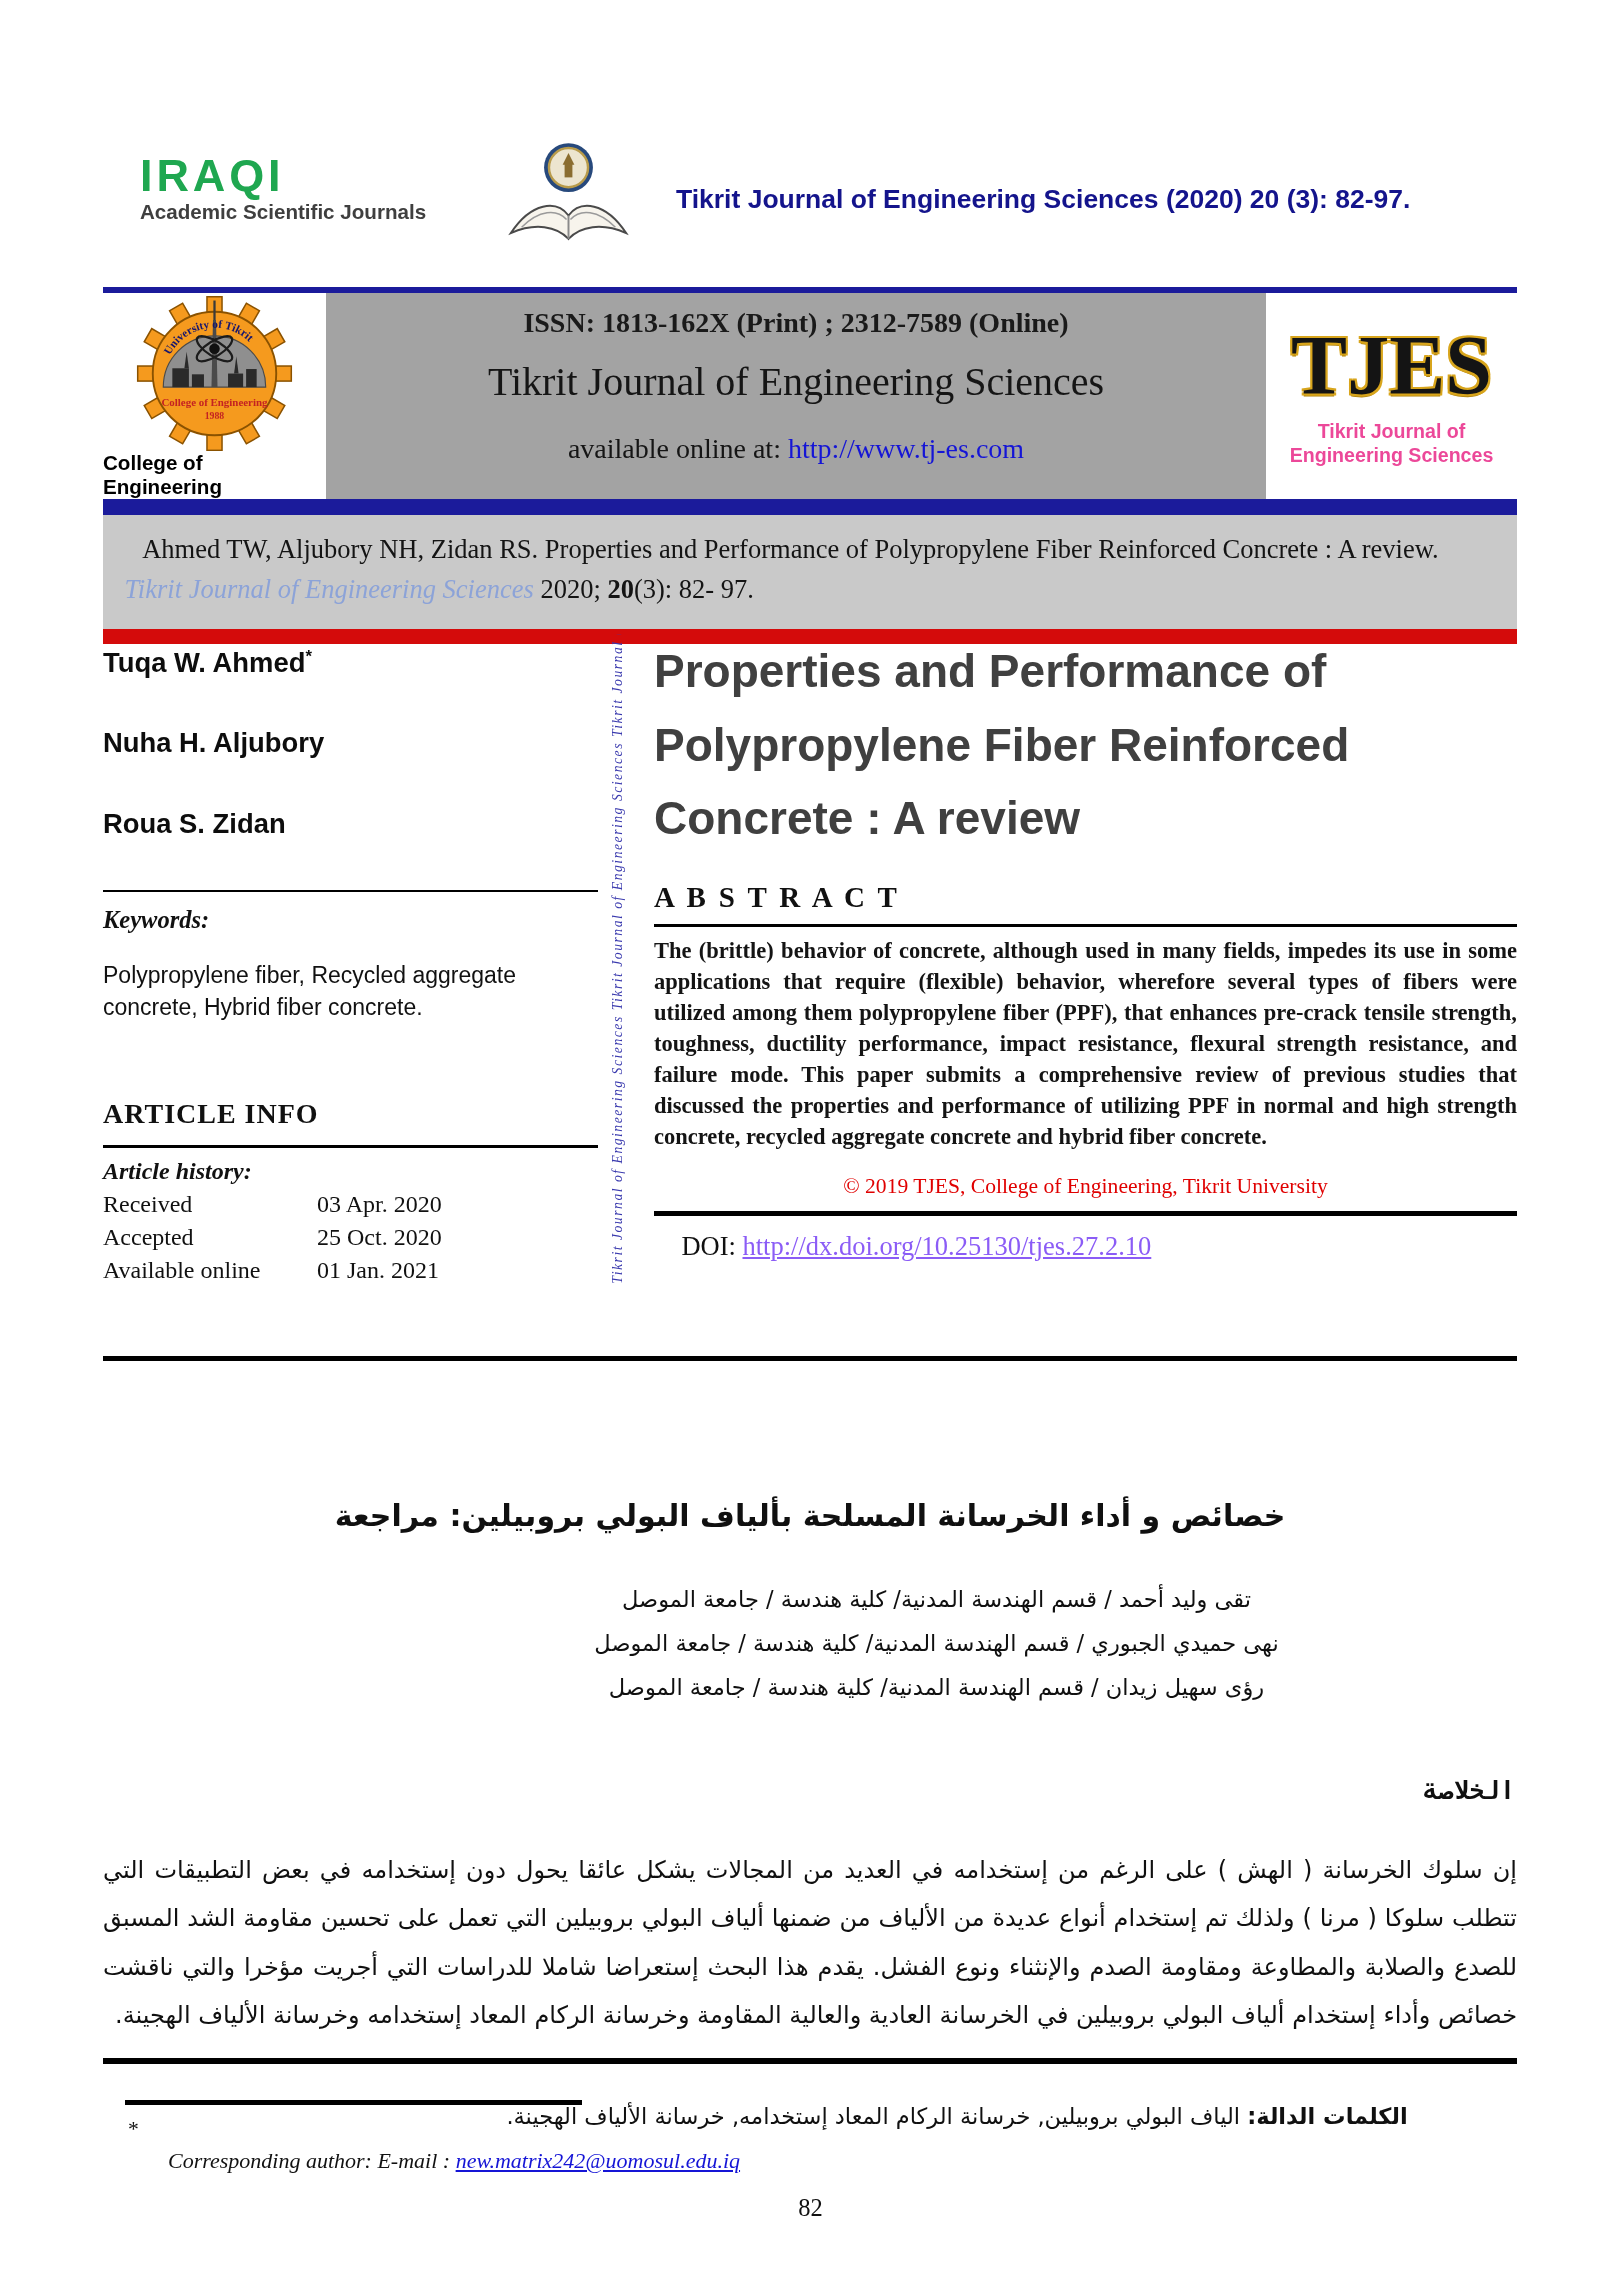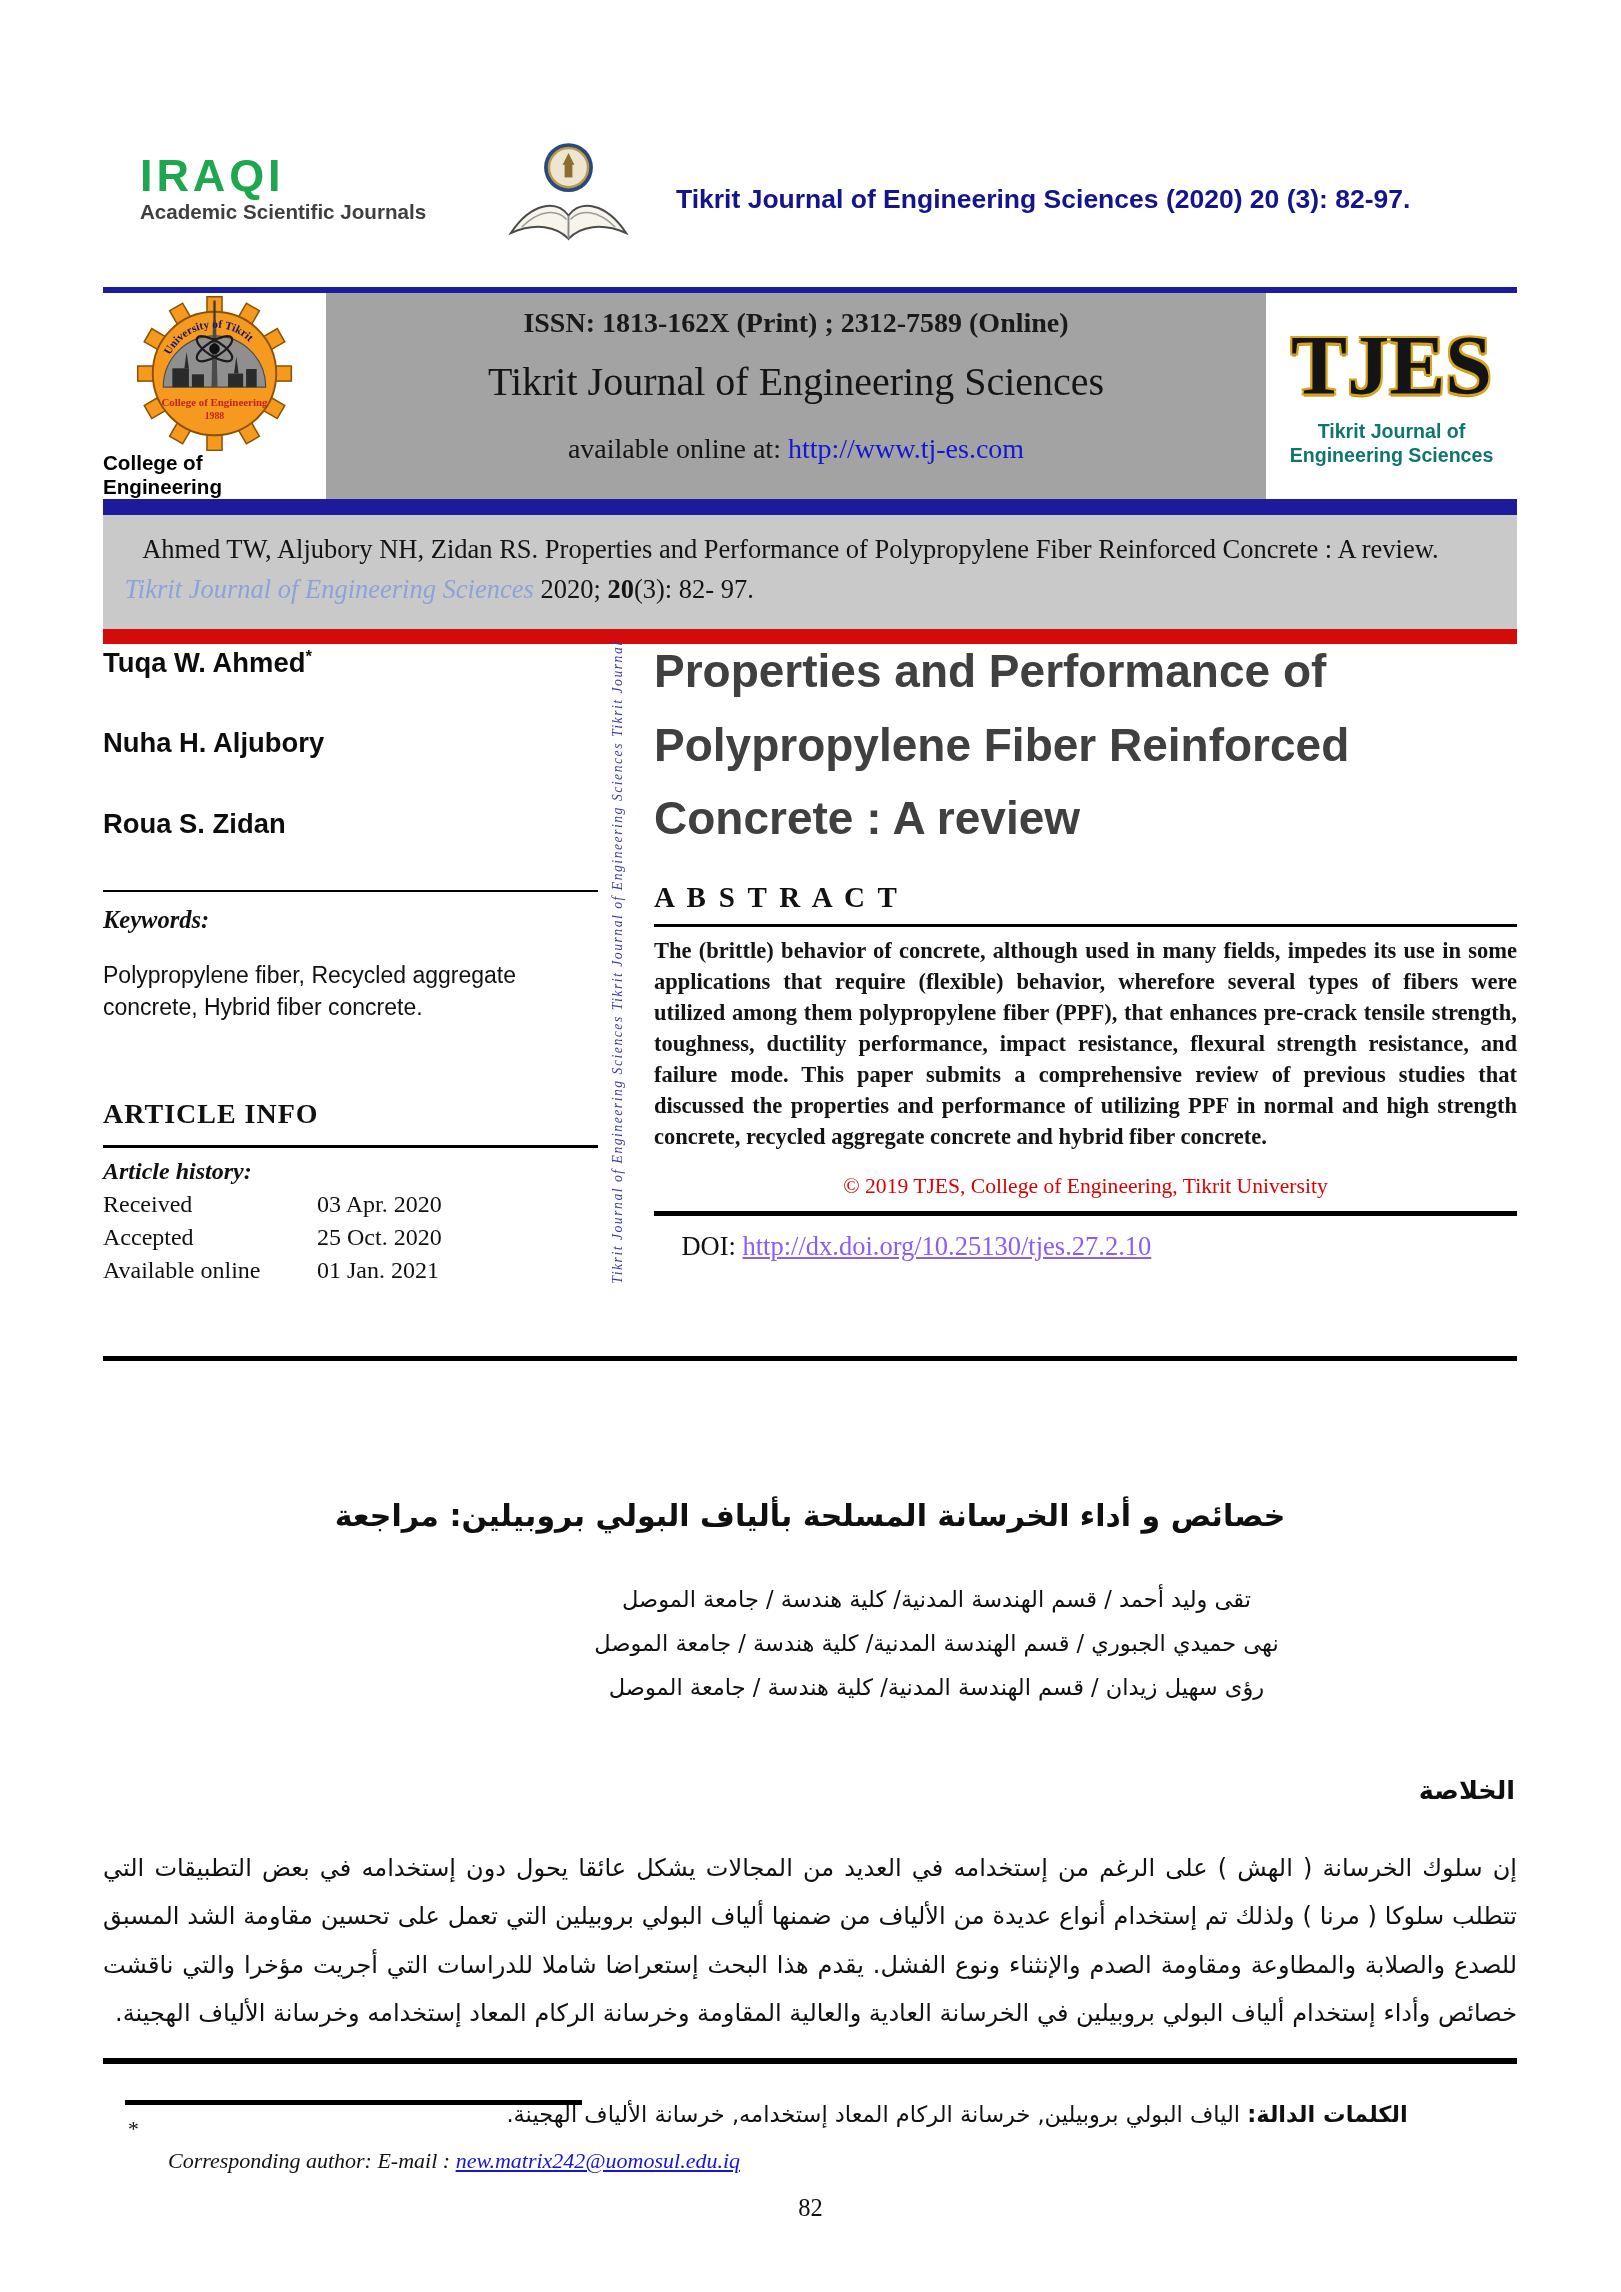--- a/index.html
+++ b/index.html
@@ -24,21 +24,21 @@
   .college-label{font-family:"Liberation Sans", sans-serif;font-weight:bold;font-size:20.6px;color:#000;margin-top:0px;}
   .band-center{flex:1;background:#a3a3a3;text-align:center;padding-top:13.7px;}
   .issn{font-size:28px;font-weight:600;color:#1a1a1a;}
   .bc-title{font-size:40px;margin-top:19.6px;color:#151515;}
   .available{font-size:28px;margin-top:27.4px;color:#151515;}
   .available .url{color:#1515d6;}
   .band-right{width:251px;display:flex;flex-direction:column;align-items:center;justify-content:center;background:#fff;}
   .tjes-acronym{font-family:"Liberation Serif", serif;font-weight:bold;font-size:84px;line-height:1;color:#141414;
     text-shadow:2px 2px 0 #d8a51c,-2px -2px 0 #d8a51c,2px -2px 0 #d8a51c,-2px 2px 0 #d8a51c,0 2.9px 0 #b0830f;}
   .tjes-sub{font-family:"Liberation Sans", sans-serif;font-weight:bold;font-size:19.6px;line-height:1.2;
-            color:#0f766e;text-align:center;margin-top:11.8px;letter-spacing:0px;}
+            color:#ec4899;text-align:center;margin-top:11.8px;letter-spacing:0px;}
   .band-navybar{height:15.7px;background:#1b1b9b;}
   .cite-box{background:#c9c9c9;padding:15.7px 21.6px 19.6px;font-size:26.5px;line-height:1.5;color:#141414;}
   .cite-box .inner{text-indent:17.6px;}
   .cite-journal{font-style:italic;color:#8ca3d8;}
   .cite-vol{font-weight:bold;}
   .band-redbar{height:14.7px;background:#d40b0b;}
 
   
   .main{position:absolute;left:103px;top:635px;width:1414px;display:flex;align-items:stretch;}
   .col-left{width:495px;}
@@ -72,21 +72,21 @@
   .doi{font-size:26.5px;margin:15.7px 0 0 27.4px;}
   .doi .link{color:#8b5cf6;text-decoration:underline;}
 
   .full-rule{position:absolute;left:103px;top:1356px;width:1414px;height:4.9px;background:#000;}
 
   
   .arabic{position:absolute;left:103px;top:1441px;width:1414px;direction:rtl;
           font-family:"DejaVu Sans", sans-serif;color:#101010;}
   .ar-title{text-align:center;font-weight:bold;font-size:30px;margin-top:57px;}
   .ar-authors{text-align:center;font-size:22.5px;line-height:1.95;margin-top:45px;padding-left:253px;}
-  .ar-abs-head{font-weight:bold;font-size:25.5px;margin-top:65px;padding-right:2px;}
+  .ar-abs-head{font-weight:bold;font-size:25.5px;margin-top:65px;padding-right:2px;font-family:Liberation Mono, monospace;}
   .ar-abs{font-size:24px;line-height:2.02;text-align:justify;margin-top:39px;}
   .ar-kw{font-size:22.5px;margin-top:63px;text-align:center;padding-left:294px;}
   .ar-kw-label{font-weight:bold;}
 
   
   .footer-line{position:absolute;left:103px;top:2058px;width:1414px;height:5.9px;background:#000;}
   .footnote-rule{position:absolute;left:125px;top:2100px;width:457px;height:4.9px;background:#000;}
   .footnote-mark{position:absolute;left:128px;top:2117px;font-size:21.6px;}
   .corresponding{position:absolute;left:168px;top:2148px;font-style:italic;font-size:22px;}
   .corresponding .email{color:#1515d6;text-decoration:underline;}

